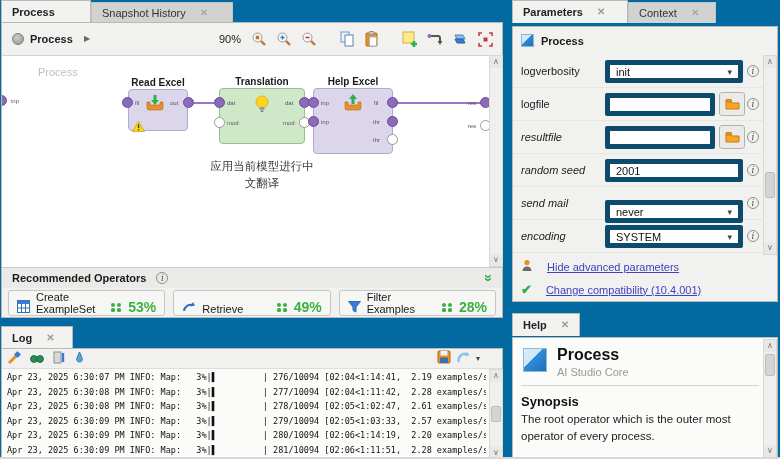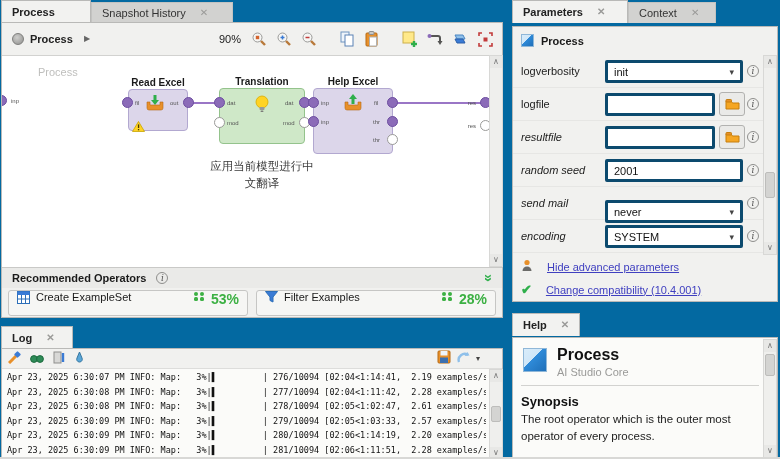--- a/index.html
+++ b/index.html
@@ -40,21 +40,21 @@
   .port.filled { background:#8b6bb8; border:1px solid #6d4da0; }
   .port.empty { background:#fff; border:1px solid #9a9a98; }
   .port-label { position:absolute; font-size:6px; color:#555; line-height:1; }
   .wire { position:absolute; height:2px; background:#9a76c6; }
   #annotation { position:absolute; left:170px; top:102px; width:180px; text-align:center; font-size:11.5px; color:#3a3a3a; line-height:1.45; }
 
   #rec-header { position:absolute; left:0; top:244px; width:100%; height:21px; background:#eaeae8; border-top:1px solid #c9c9c7; display:flex; align-items:center; gap:10px; padding:0 10px; }
   #rec-title { font-size:11px; font-weight:bold; color:#1a1a1a; }
   #rec-collapse { position:absolute; right:10px; top:1px; color:#2faf4b; font-weight:bold; font-size:14px; transform:rotate(90deg); letter-spacing:-2px; }
   #rec-buttons { position:absolute; left:0; top:265px; width:100%; height:31px; display:flex; gap:8px; padding:2px 6px; }
-  .rec-btn { flex:1; height:26px; background:#f6f6f4; border:1px solid #c6c6c4; border-radius:3px; display:flex; align-items:flex-start; gap:6px; padding:0 8px; font-size:11px; color:#1a1a1a; }
+  .rec-btn { flex:1; height:26px; background:#f6f6f4; border:1px solid #c6c6c4; border-radius:3px; display:flex; align-items:flex-end; gap:6px; padding:0 8px; font-size:11px; color:#1a1a1a; }
   .rec-pct { color:#3cb043; font-weight:bold; font-size:14px; }
   .rec-spacer { flex:1; }
 
   
   #log-tab { left:1px; top:326px; width:72px; }
   #log-body { left:1px; top:348px; width:502px; height:111px; background:#fbfbf9; }
   #log-toolbar { position:absolute; left:0; top:0; width:100%; height:20px; background:#f1f1ef; border-bottom:1px solid #dddddb; display:flex; align-items:center; gap:9px; padding:0 6px; }
   #log-toolbar .right { margin-left:auto; display:flex; align-items:center; gap:6px; margin-right:16px; }
   #log-lines { position:absolute; left:5px; top:21px; right:16px; bottom:0; overflow:hidden; }
   .log-line { white-space:pre; font-family:"DejaVu Sans Mono",monospace; font-size:8.5px; line-height:14.5px; color:#111; }
@@ -62,21 +62,21 @@
 
   
   #right { position:absolute; left:510px; top:0; width:270px; height:459px; }
   #params-body { left:2px; top:26px; width:266px; height:276px; }
   #params-op-header { position:absolute; left:8px; top:7px; display:flex; align-items:center; gap:7px; }
   .op-icon-sm { width:13px; height:13px; background:linear-gradient(135deg,#d8ecfa 0%,#cfe6f8 42%,#2f8bd9 42%,#1f6fb8 100%); border:1px solid #8fb7d8; }
   #params-op-name { font-size:11px; font-weight:bold; color:#1a1a1a; }
   .prow { position:absolute; left:0; width:250px; height:33px; border-bottom:1px solid #e6e6e4; }
   .plabel { position:absolute; left:8px; top:10px; font-size:11px; color:#222; }
   .plabel.it { font-style:italic; }
-  .pfield { position:absolute; top:5px; height:23px; background:#fff; border:3px solid #0c4a6e; border-radius:2px; font-size:11px; color:#111; display:flex; align-items:center; padding:0 6px; }
+  .pfield { position:absolute; top:5px; height:23px; background:#fff; border:5px solid #0c4a6e; border-radius:2px; font-size:11px; color:#111; display:flex; align-items:center; padding:0 6px; }
   .pfield .dd { margin-left:auto; font-size:9px; color:#444; }
   .folder-btn { position:absolute; left:206px; top:4px; width:26px; height:24px; background:#eaeae8; border:1px solid #b2b2b0; border-radius:3px; display:flex; align-items:center; justify-content:center; }
   .prow .info { position:absolute; left:234px; top:10px; }
   #params-scroll { left:250px; top:28px; height:200px; }
   .plink { position:absolute; left:8px; display:flex; align-items:center; gap:14px; font-size:11px; }
   .plink a { color:#4040c0; text-decoration:underline; }
   .check { color:#2faf4b; font-weight:bold; font-size:13px; }
 
   #help-tab { left:2px; top:313px; width:68px; }
   #help-body { left:2px; top:337px; width:266px; height:122px; background:#fbfbf9; }
@@ -280,20 +280,35 @@
             </svg></span>
         <span>Create ExampleSet</span>
         <span class="rec-spacer"></span>
         <span><svg width="12" height="11">
               <circle cx="3" cy="3" r="2" fill="#3cb043"></circle>
               <circle cx="9" cy="3" r="2" fill="#3cb043"></circle>
               <rect x="1" y="6" width="4" height="4" rx="1.5" fill="#3cb043"></rect>
               <rect x="7" y="6" width="4" height="4" rx="1.5" fill="#3cb043"></rect>
             </svg></span>
         <span class="rec-pct">53%</span>
+      </div>
+      <div class="rec-btn">
+        <span><svg width="14" height="12">
+              <path d="M2,10 a7,7 0 0 1 9,-6" fill="none" stroke="#2d6fb8" stroke-width="2"></path>
+              <polygon points="13,4.5 8.5,5.5 11,1" fill="#2d6fb8"></polygon>
+            </svg></span>
+        <span>Retrieve</span>
+        <span class="rec-spacer"></span>
+        <span><svg width="12" height="11">
+              <circle cx="3" cy="3" r="2" fill="#3cb043"></circle>
+              <circle cx="9" cy="3" r="2" fill="#3cb043"></circle>
+              <rect x="1" y="6" width="4" height="4" rx="1.5" fill="#3cb043"></rect>
+              <rect x="7" y="6" width="4" height="4" rx="1.5" fill="#3cb043"></rect>
+            </svg></span>
+        <span class="rec-pct">49%</span>
       </div>
       <div class="rec-btn">
         <span><svg width="13" height="12">
               <polygon points="0.5,0.5 12.5,0.5 8,6 8,11 5,9.5 5,6" fill="#3a7bd5" stroke="#2d6fb8"></polygon>
             </svg></span>
         <span>Filter Examples</span>
         <span class="rec-spacer"></span>
         <span><svg width="12" height="11">
               <circle cx="3" cy="3" r="2" fill="#3cb043"></circle>
               <circle cx="9" cy="3" r="2" fill="#3cb043"></circle>

